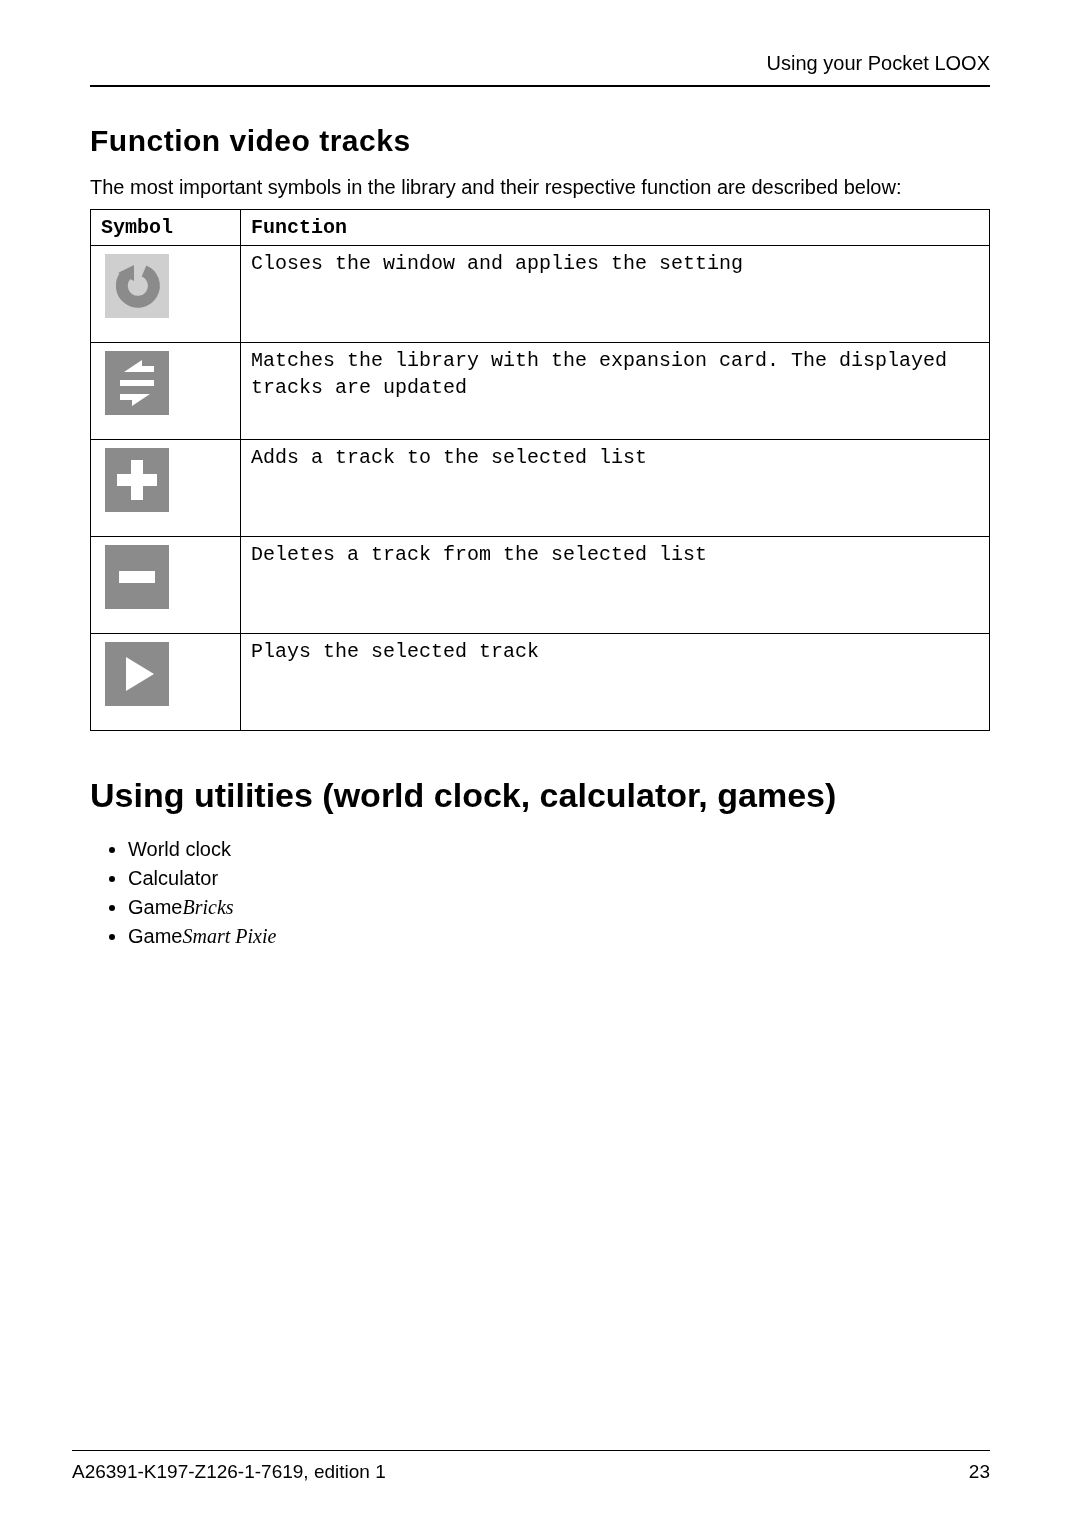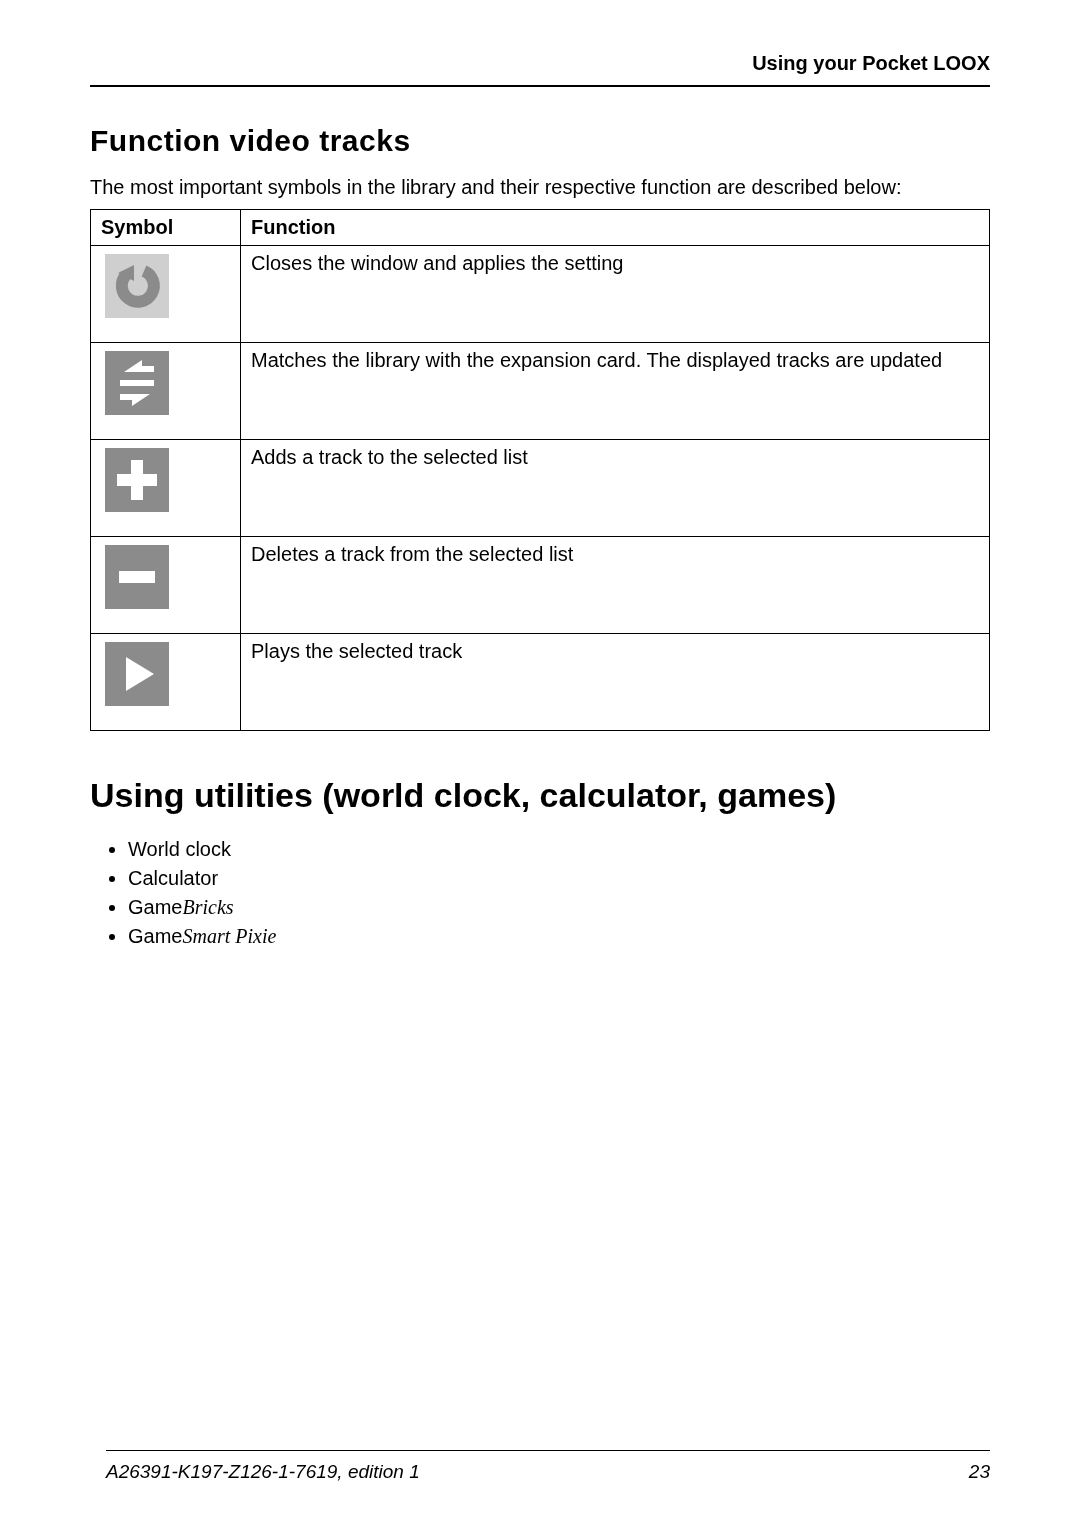--- a/index.html
+++ b/index.html
@@ -15,21 +15,21 @@
   }
   .page {
     position: relative;
     width: 1080px;
     height: 1529px;
     box-sizing: border-box;
     padding: 50px 90px 0 90px;
   }
   .header-title {
     text-align: right;
-    font-weight: bold;
+    font-weight: normal;
     font-size: 20px;
     margin-bottom: 8px;
   }
   .hr-thick {
     border: none;
     border-top: 2px solid #000;
     margin: 0 0 34px 0;
   }
   .h2 {
     font-size: 30px;
@@ -45,20 +45,21 @@
   .p {
     margin: 4px 0 8px 0;
     font-size: 20px;
   }
   table.symboltab {
     width: 100%;
     border-collapse: collapse;
     margin-top: 8px;
     margin-bottom: 36px;
     table-layout: fixed;
+    font-family: Liberation Mono, monospace;
   }
   table.symboltab th, table.symboltab td {
     border: 1.5px solid #000;
     text-align: left;
     vertical-align: top;
     padding: 4px 10px;
     font-size: 20px;
   }
   table.symboltab th {
     font-weight: bold;
@@ -91,24 +92,23 @@
   .bullets li {
     margin: 2px 0;
     font-size: 20px;
   }
   .ital {
     font-style: italic;
     font-family: Georgia, 'Times New Roman', serif;
   }
   .footer {
     position: absolute;
-    left: 106px;
+    left: 72px;
     right: 90px;
     bottom: 44px;
-    font-style: italic;
   }
   .footer-hr {
     border: none;
     border-top: 1px solid #000;
     margin-bottom: 8px;
   }
   .footer-row {
     display: flex;
     justify-content: space-between;
     font-size: 19px;

